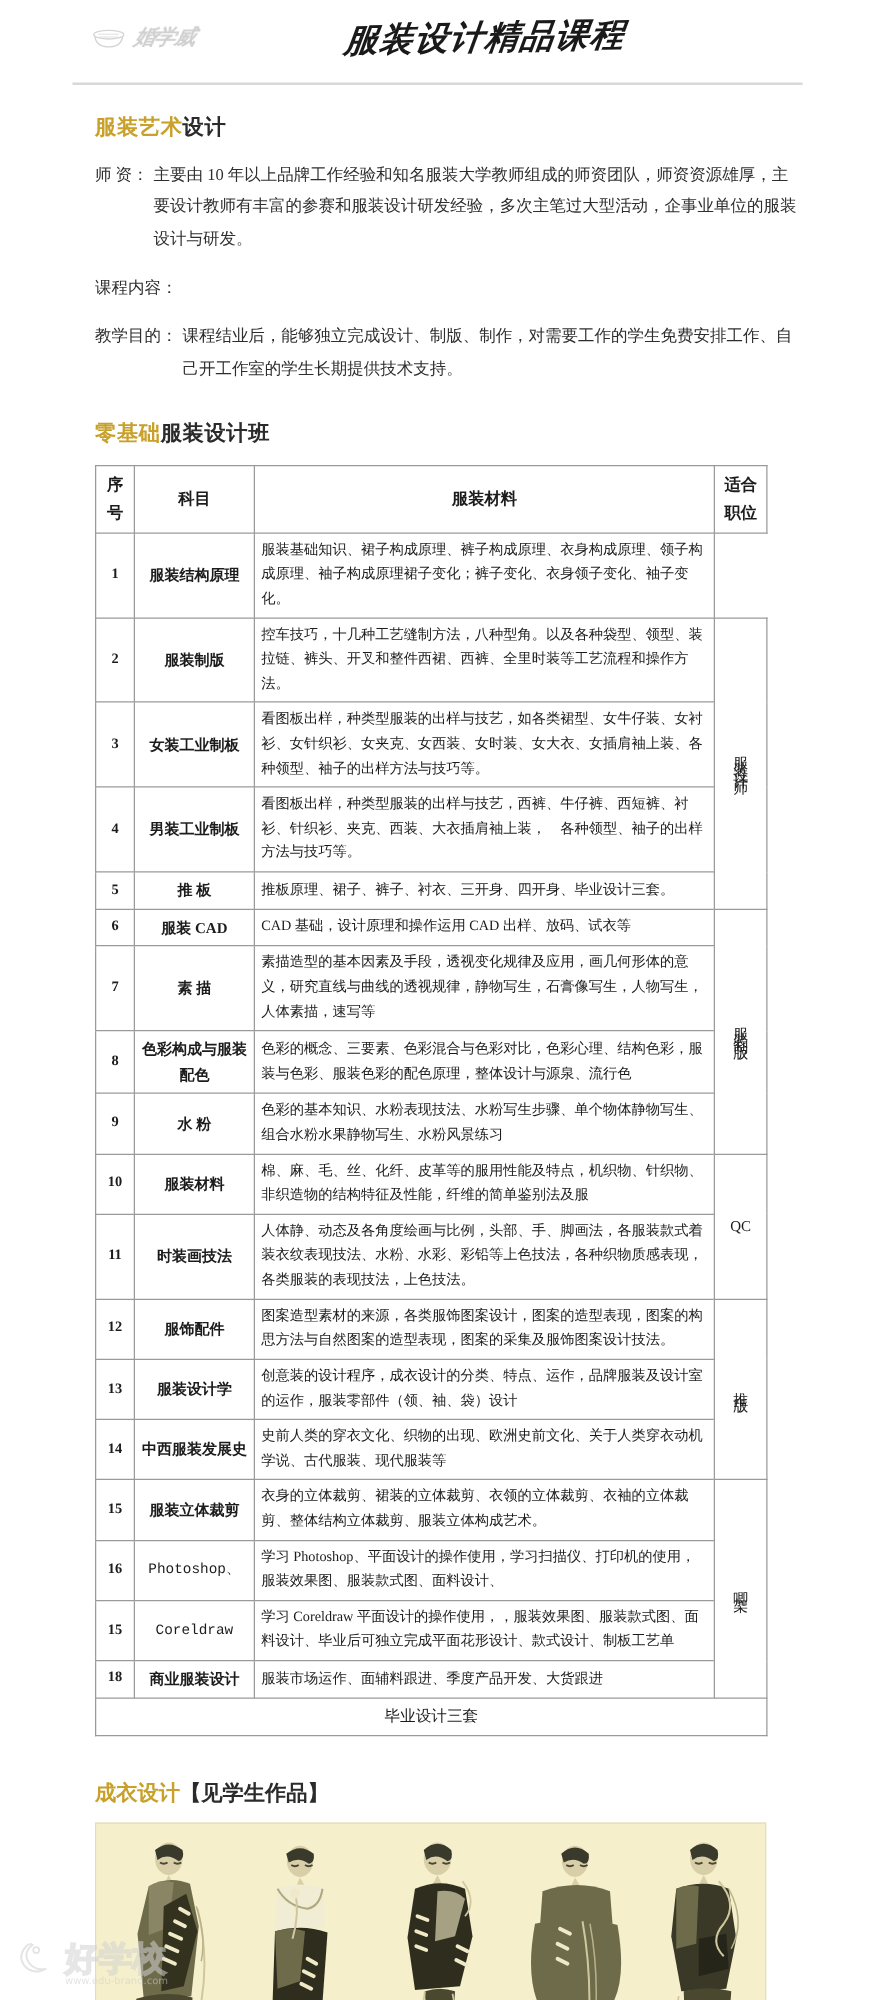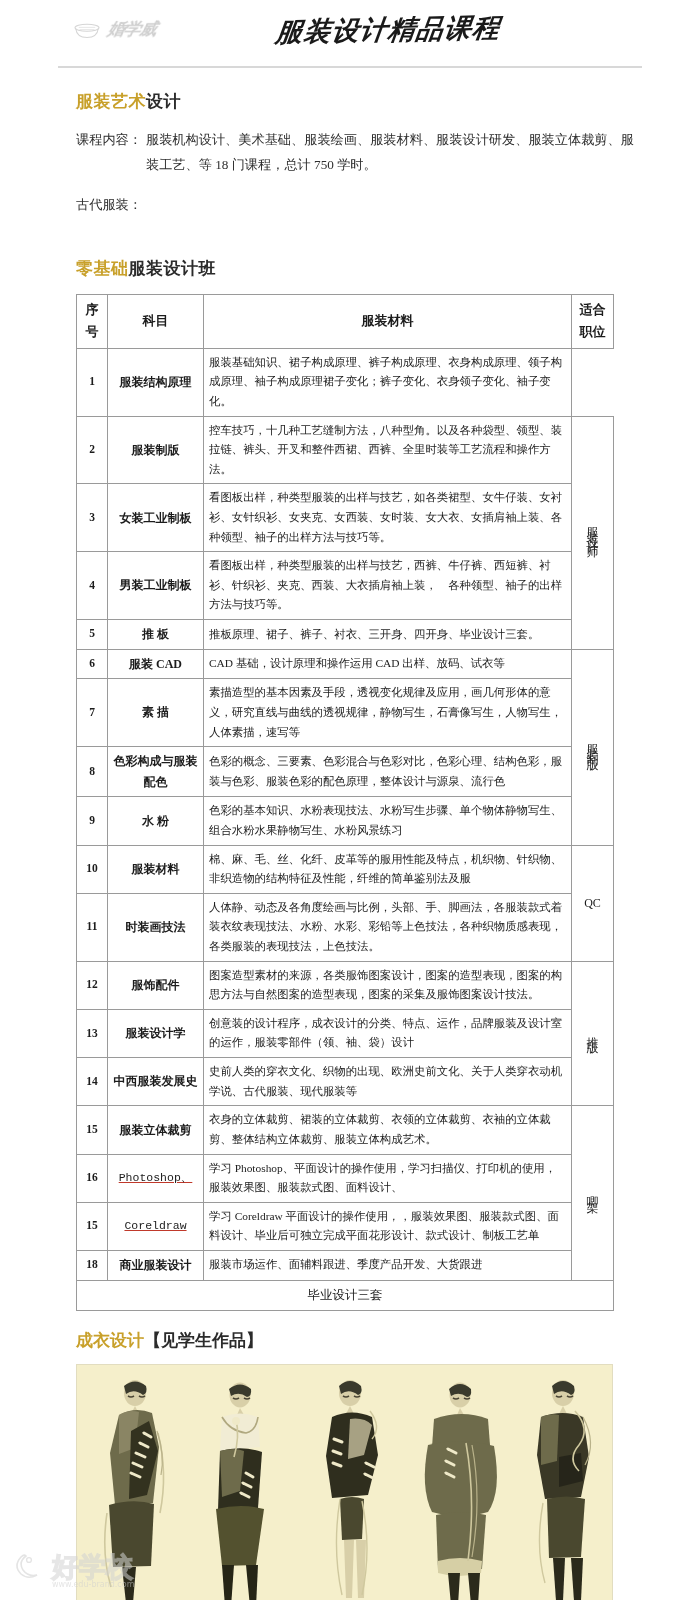--- a/index.html
+++ b/index.html
@@ -120,36 +120,35 @@
     font-size: 12px;
     line-height: 1;
     margin: 0 auto;
   }
   .htext { font-size: 12px; font-family: "Liberation Serif", serif; }
 
   .subj.mono {
     font-family: "Liberation Mono", "DejaVu Sans Mono", monospace;
     font-weight: normal;
     font-size: 11.5px;
-    text-decoration: underline;
     text-decoration-color: #c0392b;
   }
   td.footer-cell {
     text-align: center;
     font-size: 12.5px;
     padding: 7px 5px;
     margin-left: 48px;
   }
 
   
   .gallery-title {
     font-family: "DejaVu Sans", "Liberation Sans", sans-serif;
     font-size: 17px;
     font-weight: bold;
-    margin: 18px 0 12px 18px;
+    margin: 34px 0 12px 18px;
   }
   .gallery-title .gold { color: #c8a02a; }
   .gallery-title .dark { color: #2b2b2b; }
 
   .gallery {
     margin-left: 18px;
     width: 537px;
     height: 243px;
     background: #f5efcb;
     border: 1px solid #e2ddc0;
@@ -182,31 +181,35 @@
   </div>
   <div class="header-title">服装设计精品课程</div>
 </div>
 
 <div class="content">
 
   <div class="sec-title">
     <span class="gold">服装艺术</span><span class="dark">设计</span>
   </div>
 
+  <div class="para">
+    <span class="lab">师    资：</span>
+    <span class="body">主要由 10 年以上品牌工作经验和知名服装大学教师组成的师资团队，师资资源雄厚，主要设计教师有丰富的参赛和服装设计研发经验，多次主笔过大型活动，企事业单位的服装设计与研发。</span>
+  </div>
 
   <div class="para">
     <span class="lab">课程内容：</span>
-    <span class="body">服装机构设计、美术基础、服装绘画、服装材料、服装设计研发、服装立体裁剪、服装工艺、等 18 门课程，总计 750 学时。</span>
   </div>
 
   <div class="para">
-    <span class="lab">古代服装：</span>
-  </div>
-
-  <div class="sec-title" style="margin-top:40px">
+    <span class="lab">教学目的：</span>
+    <span class="body">课程结业后，能够独立完成设计、制版、制作，对需要工作的学生免费安排工作、自己开工作室的学生长期提供技术支持。</span>
+  </div>
+
+  <div class="sec-title" style="margin-top:28px">
     <span class="gold">零基础</span><span class="dark">服装设计班</span>
   </div>
 
   <div class="table-wrap">
     <table class="course">
       <colgroup>
         <col class="c-no">
           <col class="c-subj">
           <col class="c-cont">
           <col class="c-job">

